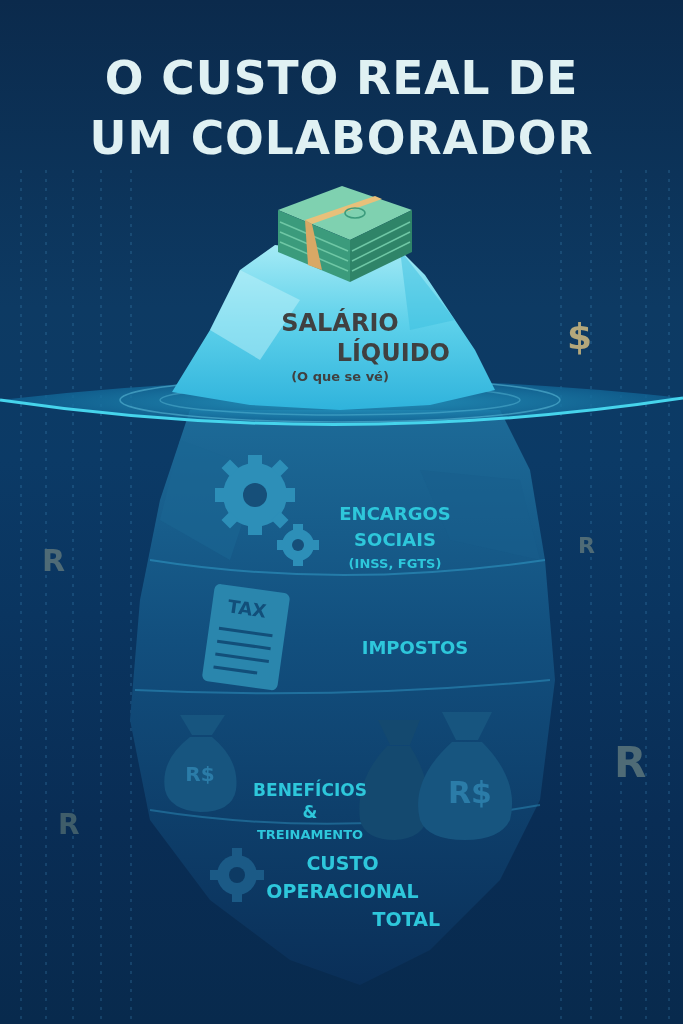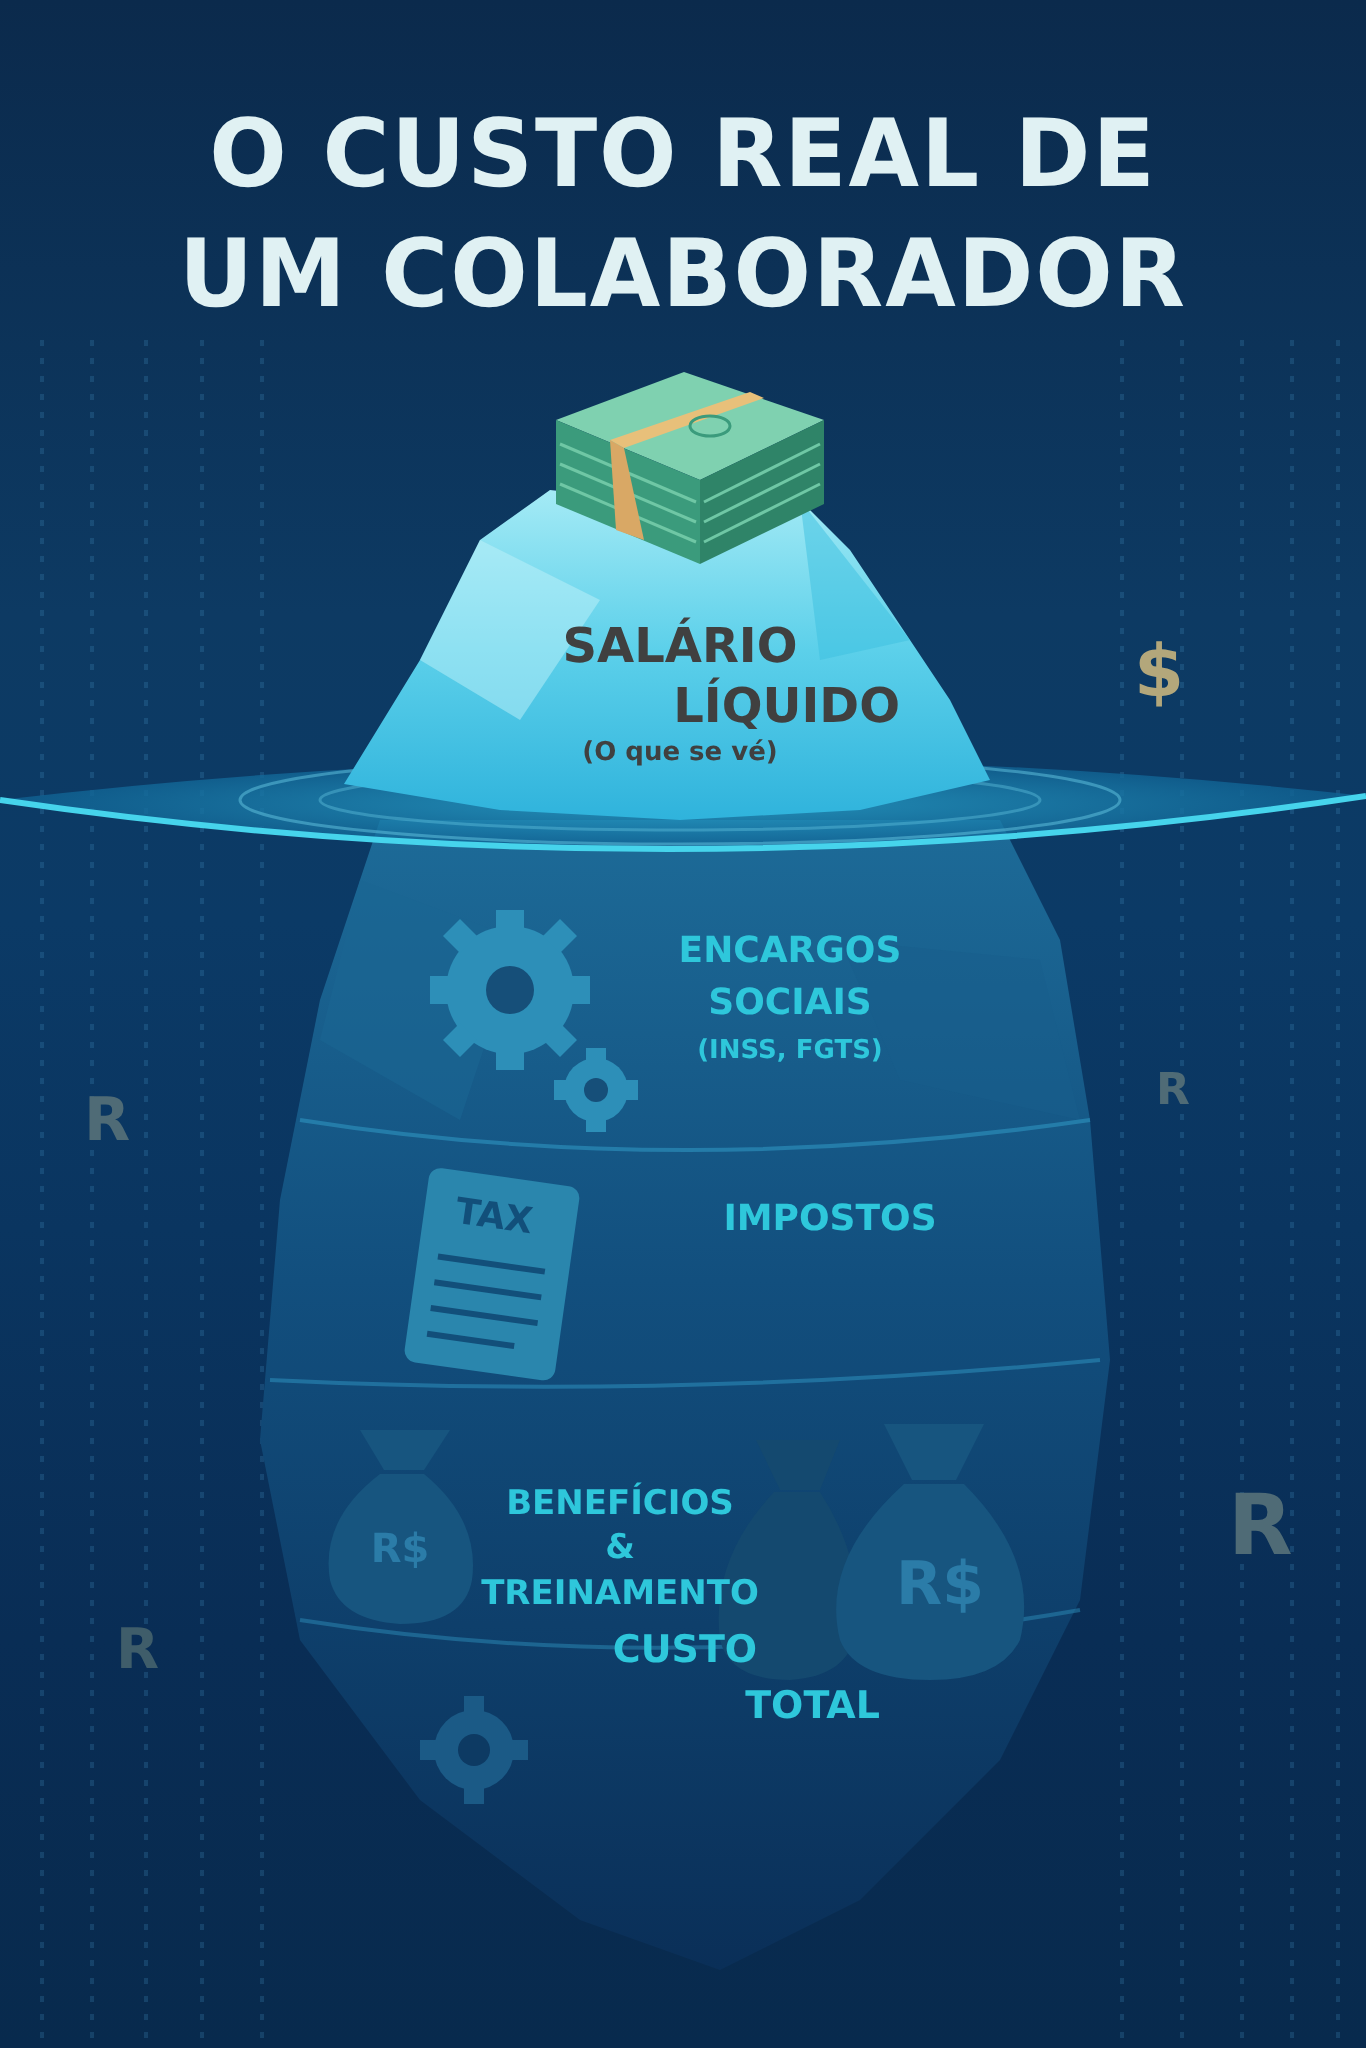--- a/index.html
+++ b/index.html
@@ -11,21 +11,21 @@
   .rain { position:absolute; top:170px; bottom:0; width:2px;
     background: repeating-linear-gradient(180deg, rgba(70,150,200,0.22) 0 3px, transparent 3px 9px); }
   .title {
     position:absolute; top:48px; left:0; width:683px; text-align:center;
     color:#e0f1f3; font-family:"DejaVu Sans", sans-serif; font-weight:bold;
     font-size:47px; line-height:60px; letter-spacing:1px;
   }
   .title div { transform: scaleX(0.97); }
   svg.scene { position:absolute; left:0; top:0; }
   .label { position:absolute; text-align:center; font-weight:bold; font-family:"DejaVu Sans", sans-serif; }
-  .cyan { color:#2ec7db; }
+  .cyan { color:#2ec7db;margin-top:38px; }
   .dark { color:#404040; }
   .cur { position:absolute; font-weight:bold; font-family:"DejaVu Sans", sans-serif; }
 </style>
 </head>
 <body>
 
 <div>
   <div class="rain" style="left:20px"></div>
   <div class="rain" style="left:45px"></div>
   <div class="rain" style="left:72px"></div>
@@ -173,25 +173,26 @@
   <div style="font-size:13px; line-height:22px;">(INSS, FGTS)</div>
 </div>
 
 <div class="label cyan" style="left:295px; top:596px; width:240px;">
   <div style="font-size:18px; line-height:28px;">IMPOSTOS</div>
 </div>
 
 <div class="label cyan" style="left:230px; top:740px; width:160px;">
   <div style="font-size:17px; line-height:24px;">BENEFÍCIOS</div>
   <div style="font-size:17px; line-height:20px;">&amp;</div>
-  <div style="font-size:17px; line-height:26px;">TREINAMENTO</div>
+  <div style="font-size:13px; line-height:26px;">TREINAMENTO</div>
 </div>
 
 <div class="label cyan" style="left:245px; top:811px; width:195px;">
   <div style="font-size:19px; line-height:28px;">CUSTO</div>
+  <div style="font-size:19px; line-height:28px;">OPERACIONAL</div>
   <div style="font-size:19px; line-height:28px;text-align:right;">TOTAL</div>
 </div>
 
 <div class="cur" style="left:567px; top:316px; font-size:36px; color:#b3a77b;">$</div>
 <div class="cur" style="left:42px; top:543px; font-size:30px; color:#4f6b76;">R</div>
 <div class="cur" style="left:578px; top:533px; font-size:22px; color:#4f6b76;">R</div>
 <div class="cur" style="left:614px; top:738px; font-size:42px; color:#4f6b76;">R</div>
 <div class="cur" style="left:58px; top:808px; font-size:28px; color:#3f5d6a;">R</div>
 
 </body></html>

